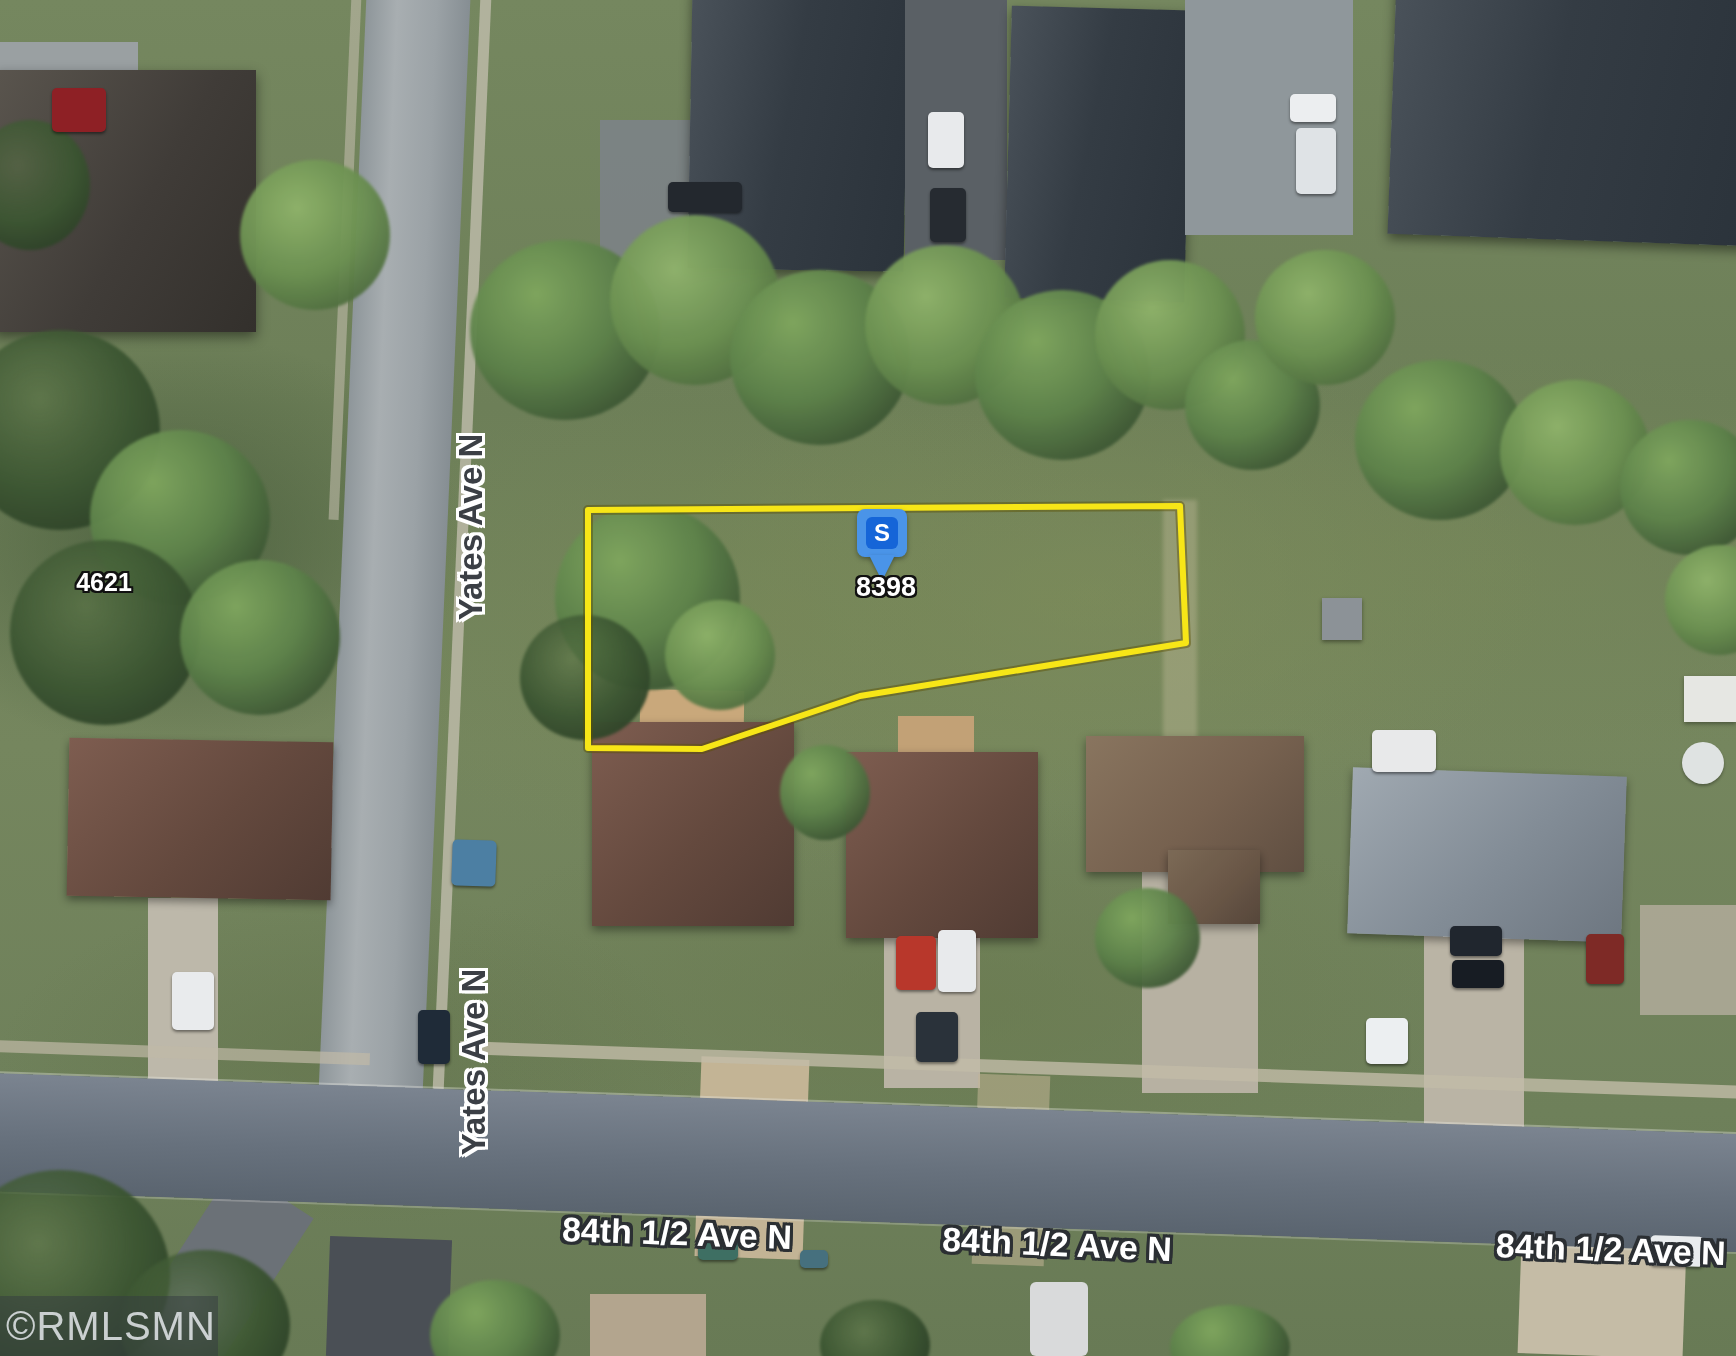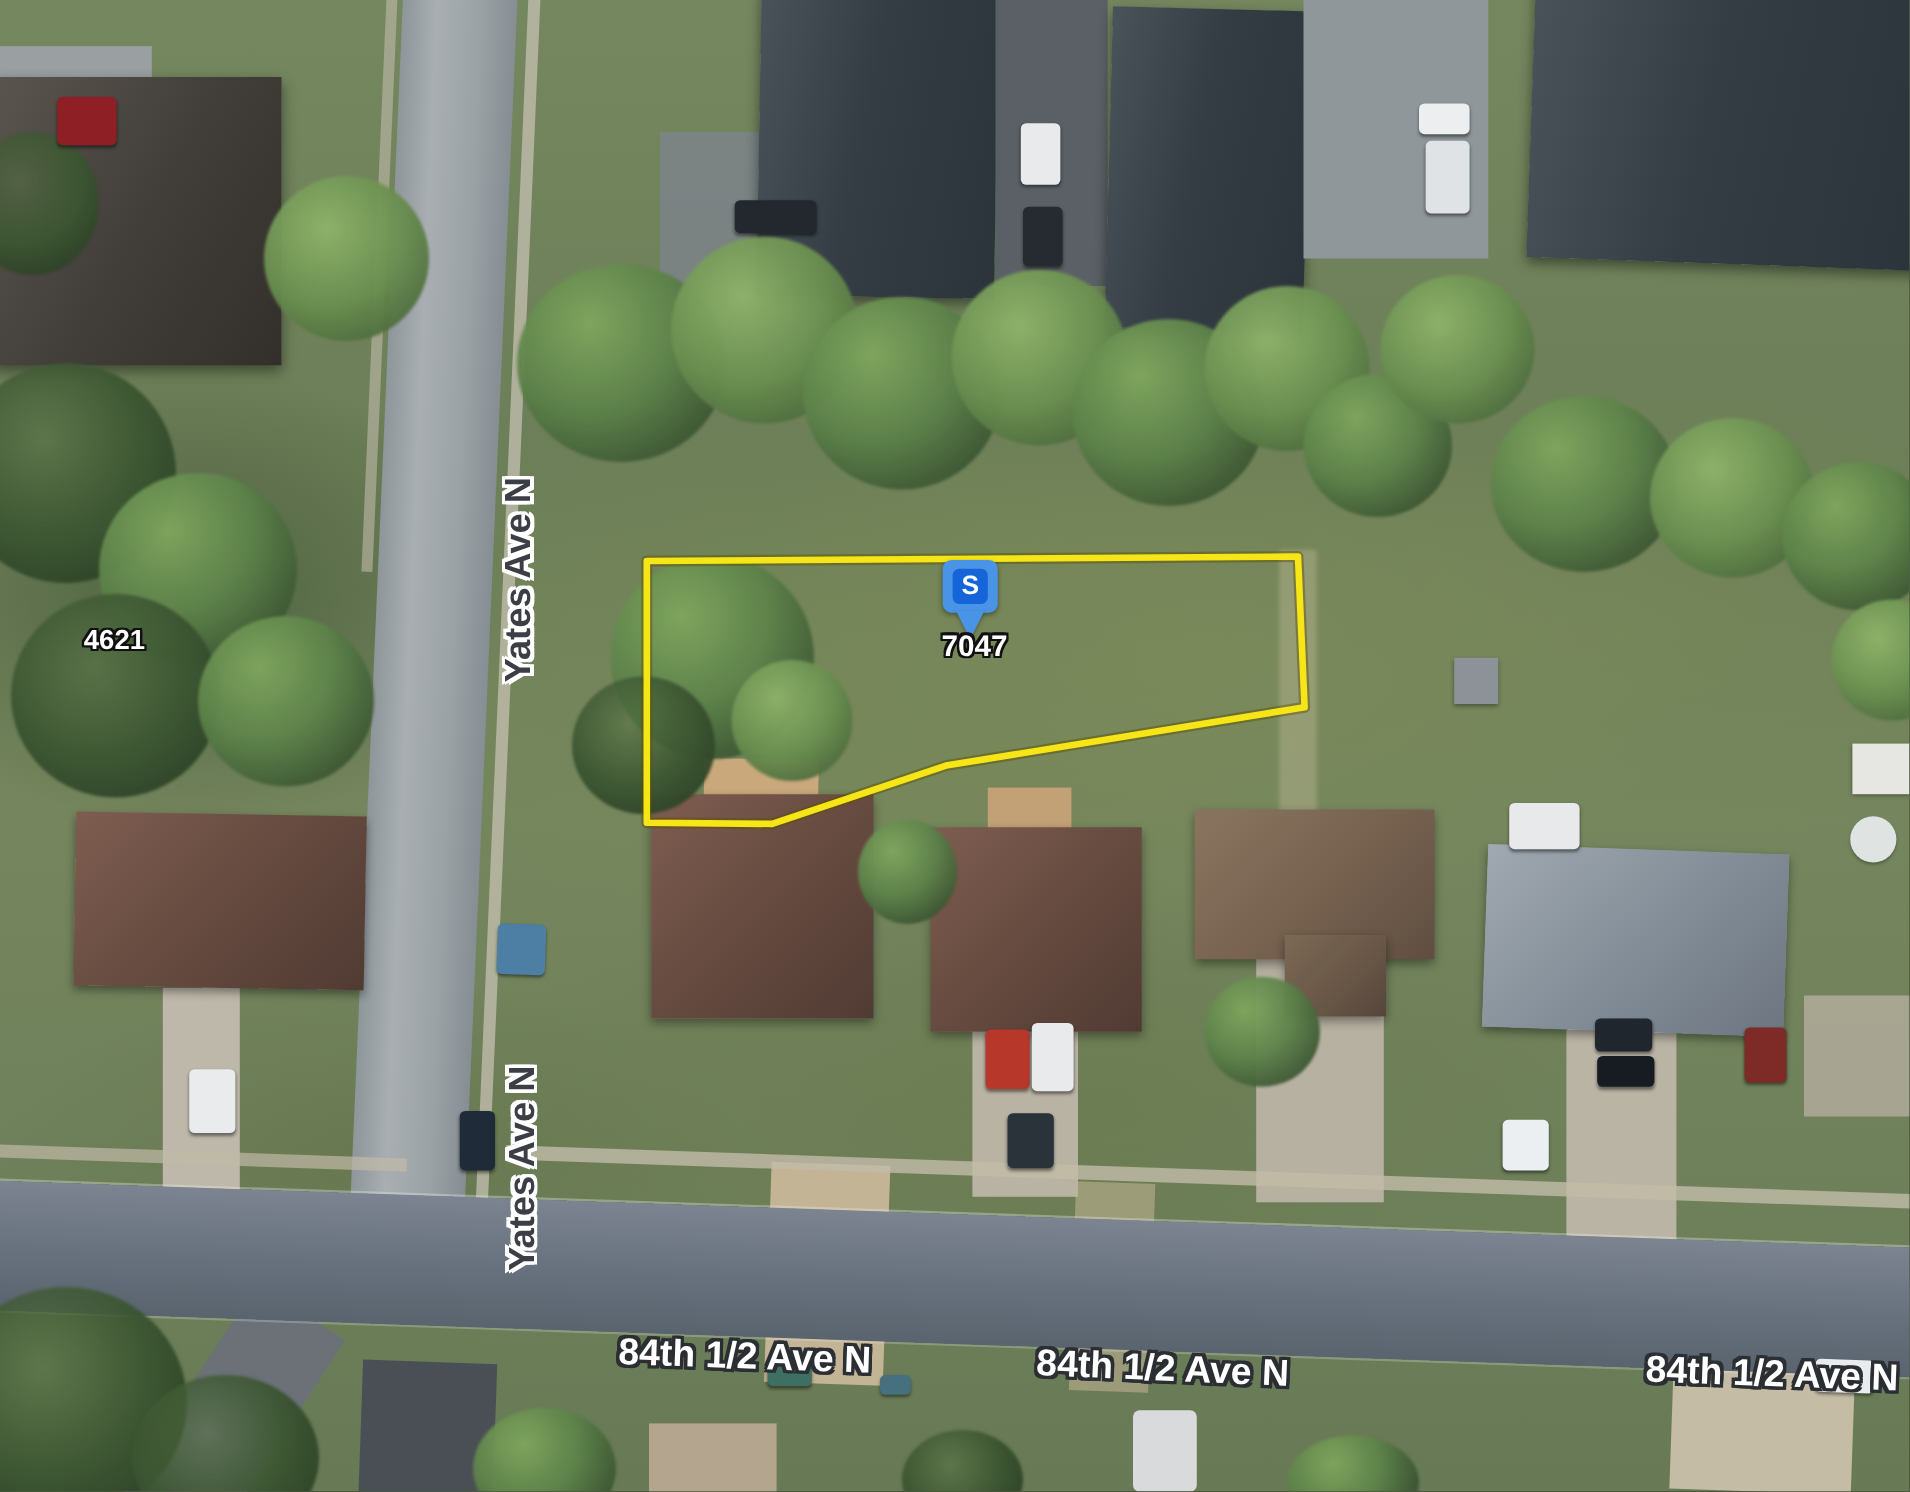--- a/index.html
+++ b/index.html
@@ -147,24 +147,25 @@
   </svg>
 
   <div class="abs" style="left:857px;top:509px;width:50px;height:74px;cursor:pointer;">
     <div class="abs" style="left: 0px; top: 0px; width: 50px; height: 48px; border-radius: 8px; box-shadow: rgba(0, 0, 0, 0.35) 0px 2px 5px; background-color: rgb(74, 148, 232);"></div>
     <div class="abs marker-tail" style="left: 12px; top: 46px; border-top-color: rgb(74, 148, 232);"></div>
     <div class="abs" style="left: 9px; top: 8px; width: 32px; height: 32px; border-radius: 6px; display: flex; align-items: center; justify-content: center; background-color: rgb(21, 101, 216);">
       <span style="font-weight: bold; font-size: 24px; line-height: 1; color: rgb(255, 255, 255);">S</span>
     </div>
   </div>
 
-  <div class="abs addr" style="left:841px;top:572px;width:90px;text-align:center;">7047</div>
+  <div class="abs addr" style="left:841px;top:572px;width:90px;text-align:center;">8398</div>
   <div class="abs addr" style="left:54px;top:568px;width:100px;text-align:center;font-size:25px;">4621</div>
 
   <div class="abs label-outline-white" style="left:375px;top:508px;width:192px;text-align:center;font-size:33px;transform:rotate(-90deg);white-space:nowrap;">Yates Ave N</div>
   <div class="abs label-outline-white" style="left:378px;top:1043px;width:192px;text-align:center;font-size:33px;transform:rotate(-90deg);white-space:nowrap;">Yates Ave N</div>
 
   <div class="abs label-outline-dark" style="left:552px;top:1214px;width:250px;text-align:center;font-size:34px;transform:rotate(2deg);white-space:nowrap;">84th 1/2 Ave N</div>
   <div class="abs label-outline-dark" style="left:932px;top:1225px;width:250px;text-align:center;font-size:34px;transform:rotate(2.5deg);white-space:nowrap;">84th 1/2 Ave N</div>
   <div class="abs label-outline-dark" style="left:1496px;top:1226px;font-size:34px;transform:rotate(2deg);transform-origin:left center;white-space:nowrap;">84th 1/2 Ave N</div>
 
+  <div class="abs watermark" style="left:0;top:1296px;width:212px;height:60px;">©RMLSMN</div>
 
 </div>
 
 </body></html>

